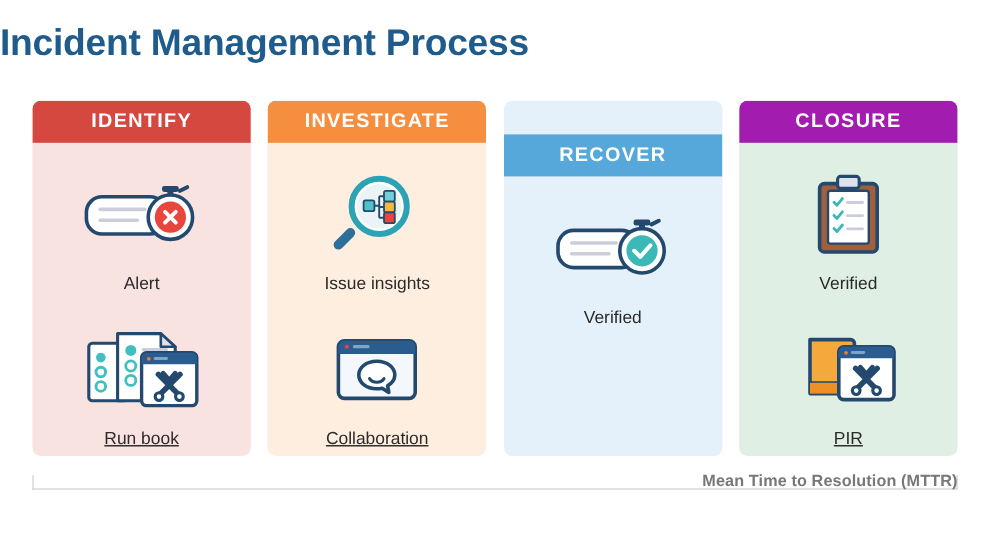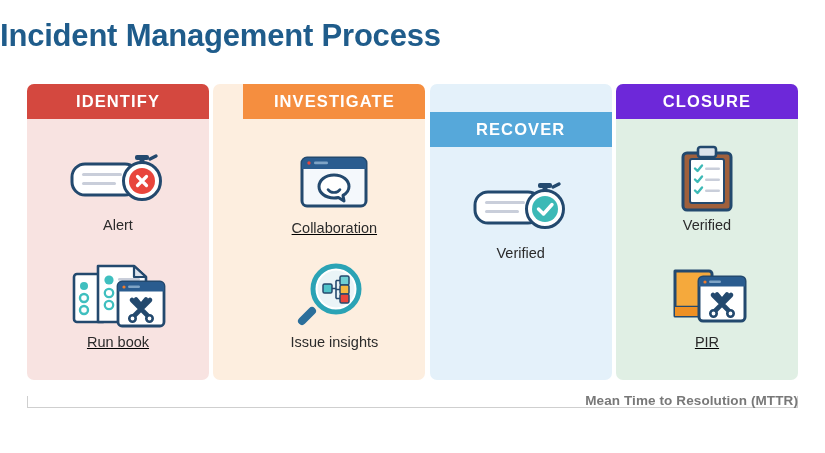--- a/index.html
+++ b/index.html
@@ -38,21 +38,21 @@
     font-size:16.5px;font-weight:bold;
     letter-spacing:1.1px;
   }
   .col-body{
     flex:1;
     display:flex;flex-direction:column;
     align-items:center;
   }
   .item{
     width:100%;
-    display:flex;flex-direction:column;align-items:center;
+    display:flex;flex-direction:column;align-items:center;gap:12px;
   }
   .item-icon{
     height:72px;
     display:flex;align-items:center;justify-content:center;
   }
   .item-label{
     font-size:14.5px;color:#2B2B2B;
     font-family:"Liberation Sans",sans-serif;
     margin-top:2px;
     text-align:center;
@@ -136,52 +136,52 @@
               <circle cx="83.5" cy="58.5" r="3.2" fill="#ffffff" stroke="#23496E" stroke-width="2.6"></circle>
               <path d="M70 39 L75 45 L80 39" fill="none" stroke="#23496E" stroke-width="4" stroke-linecap="round" stroke-linejoin="round"></path>
             </svg>
           </div>
           <div class="item-label">Run book</div>
         </div>
 
       </div>
     </div>
 
-    <div class="col" style="background:#FDEEDF;padding-left:30px;">
+    <div class="col" style="background:#FDEEDF;">
       <div class="col-head" style="background:#F58E3F;">INVESTIGATE</div>
       <div class="col-body">
-
-        <div class="item item-bottom">
-          <div class="item-icon">
-            <svg width="76" height="62" viewBox="0 0 76 62">
-              <rect x="6" y="7" width="64" height="48" rx="5" fill="#F4F8FC" stroke="#23496E" stroke-width="3"></rect>
-              <path d="M6 12 a5 5 0 0 1 5 -5 h54 a5 5 0 0 1 5 5 v6 H6 Z" fill="#2A5C8F"></path>
-              <circle cx="13" cy="12" r="1.7" fill="#E8453C"></circle>
-              <rect x="18" y="10.6" width="14" height="2.6" rx="1.3" fill="#7FA4C6"></rect>
-              <path d="M38 24 c-9 0 -15 5.4 -15 11.5 c0 6.1 6 11.5 15 11.5 c1.6 0 3 -.2 4.4 -.5 l5.6 3.5 l-1 -5.6 c3.6 -2.1 6 -5.3 6 -8.9 c0 -6.1 -6 -11.5 -15 -11.5 Z" fill="#ffffff" stroke="#23496E" stroke-width="3" stroke-linejoin="round"></path>
-              <path d="M32 38.5 c2.5 4 9.5 4 12 0" fill="none" stroke="#23496E" stroke-width="2.6" stroke-linecap="round"></path>
-            </svg>
-          </div>
-          <div class="item-label">Collaboration</div>
-        </div>
 
         <div class="item item-top">
           <div class="item-icon">
             <svg width="84" height="66" viewBox="0 0 84 66">
               <path d="M20 48 L10 58" stroke="#2C6F9B" stroke-width="8" stroke-linecap="round"></path>
               <circle cx="44" cy="26" r="23" fill="#ffffff" stroke="#2BA3B5" stroke-width="5"></circle>
               <circle cx="44" cy="26" r="18.5" fill="#EAF4F7"></circle>
               <rect x="31" y="21" width="9" height="9" rx="1.6" fill="#4FC3C9" stroke="#23496E" stroke-width="1.5"></rect>
               <rect x="48" y="13" width="9" height="9" rx="1.6" fill="#6FCFD4" stroke="#23496E" stroke-width="1.5"></rect>
               <rect x="48" y="22" width="9" height="9" rx="1.6" fill="#F5B841" stroke="#23496E" stroke-width="1.5"></rect>
               <rect x="48" y="31" width="9" height="9" rx="1.6" fill="#E8453C" stroke="#23496E" stroke-width="1.5"></rect>
               <path d="M40 25.5 H44 M44 17.5 V35.5 M44 17.5 H48 M44 26.5 H48 M44 35.5 H48" stroke="#23496E" stroke-width="1.6" fill="none"></path>
             </svg>
           </div>
           <div class="item-label">Issue insights</div>
+        </div>
+
+        <div class="item item-bottom">
+          <div class="item-icon">
+            <svg width="76" height="62" viewBox="0 0 76 62">
+              <rect x="6" y="7" width="64" height="48" rx="5" fill="#F4F8FC" stroke="#23496E" stroke-width="3"></rect>
+              <path d="M6 12 a5 5 0 0 1 5 -5 h54 a5 5 0 0 1 5 5 v6 H6 Z" fill="#2A5C8F"></path>
+              <circle cx="13" cy="12" r="1.7" fill="#E8453C"></circle>
+              <rect x="18" y="10.6" width="14" height="2.6" rx="1.3" fill="#7FA4C6"></rect>
+              <path d="M38 24 c-9 0 -15 5.4 -15 11.5 c0 6.1 6 11.5 15 11.5 c1.6 0 3 -.2 4.4 -.5 l5.6 3.5 l-1 -5.6 c3.6 -2.1 6 -5.3 6 -8.9 c0 -6.1 -6 -11.5 -15 -11.5 Z" fill="#ffffff" stroke="#23496E" stroke-width="3" stroke-linejoin="round"></path>
+              <path d="M32 38.5 c2.5 4 9.5 4 12 0" fill="none" stroke="#23496E" stroke-width="2.6" stroke-linecap="round"></path>
+            </svg>
+          </div>
+          <div class="item-label">Collaboration</div>
         </div>
 
       </div>
     </div>
 
     <div class="col" style="background:#E4F1FA;">
       <div class="col-head" style="background:#56A8DA;margin-top:28px;">RECOVER</div>
       <div class="col-body">
 
         <div class="item item-top">
@@ -199,21 +199,21 @@
             </svg>
           </div>
           <div class="item-label">Verified</div>
         </div>
 
 
       </div>
     </div>
 
     <div class="col" style="background:#E0EFE4;">
-      <div class="col-head" style="background:#6d28d9;">CLOSURE</div>
+      <div class="col-head" style="background:#a21caf;">CLOSURE</div>
       <div class="col-body">
 
         <div class="item item-top">
           <div class="item-icon">
             <svg width="58" height="68" viewBox="0 0 58 68">
               <rect x="5" y="8" width="48" height="57" rx="4" fill="#A0603C" stroke="#23496E" stroke-width="3"></rect>
               <rect x="12" y="14" width="34" height="44" rx="2" fill="#ffffff" stroke="#23496E" stroke-width="2"></rect>
               <rect x="20" y="2" width="18" height="10" rx="2.5" fill="#DCE3EC" stroke="#23496E" stroke-width="2.6"></rect>
               <path d="M17 23.5 L19.5 26 L24 20.5" fill="none" stroke="#3CB9B6" stroke-width="2.4" stroke-linecap="round" stroke-linejoin="round"></path>
               <rect x="27" y="22.5" width="15" height="2.4" rx="1.2" fill="#C9CEDA"></rect>

